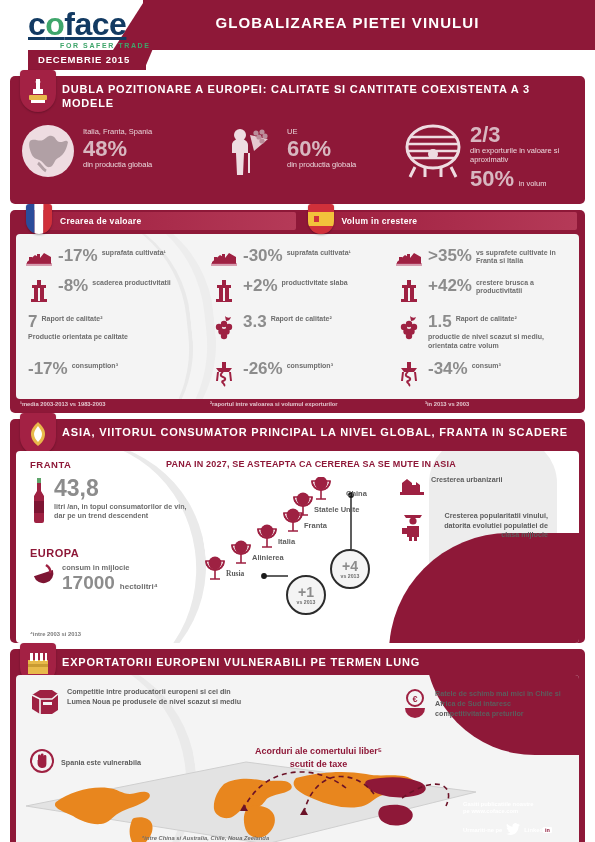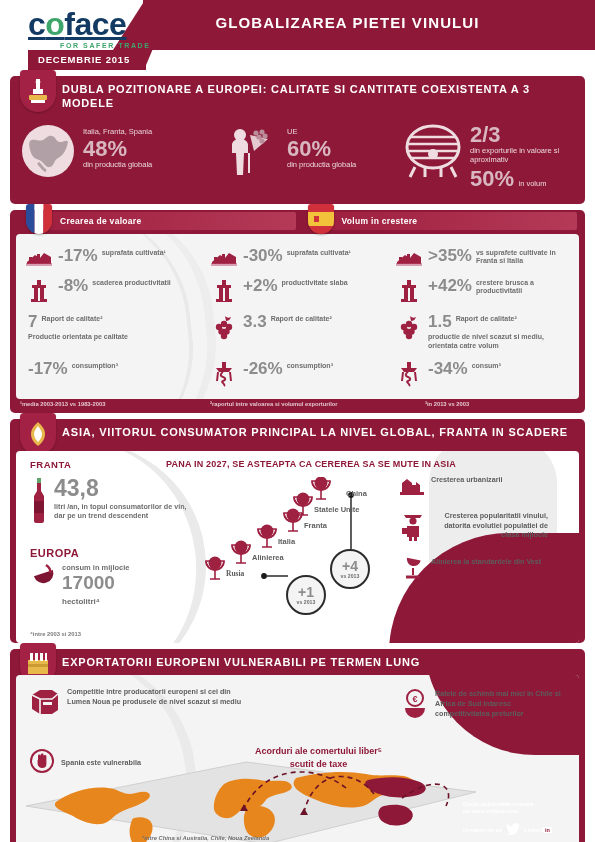--- a/index.html
+++ b/index.html
@@ -532,21 +532,21 @@
       <div class="eu-label">EUROPA</div>
       <div class="eu-stat">
         <div style="flex:0 0 auto;">
           <svg width="26" height="30" viewBox="0 0 26 30">
             <path d="M4 10a10 10 0 0 0 20 0z" fill="#7D1533" transform="rotate(-18 14 12)"></path>
             <path d="M16 2c3 2 5 5 4 8" stroke="#9E2142" stroke-width="2.5" fill="none"></path>
           </svg>
         </div>
         <div>
           <div class="eu-txt">consum in mijlocie</div>
-          <div style="display:flex;align-items:baseline;gap:5px;margin-top:1px;flex-direction:column;">
+          <div style="display:flex;align-items:baseline;gap:5px;margin-top:1px;">
             <span class="eu-num">17000</span>
             <span class="eu-unit">hectolitri⁴</span>
           </div>
         </div>
       </div>
 
       <div class="s3-fn">⁴intre 2003 si 2013</div>
 
       <div class="glass-chart">
         <svg width="175" height="140" viewBox="0 0 175 140" style="position:absolute;left:0;top:0;">
@@ -623,30 +623,20 @@
                 <path d="M2 4h18l-2 3H4z" fill="#9E2142"></path>
                 <circle cx="11" cy="10" r="3.6" fill="#9E2142"></circle>
                 <path d="M5 15h12v11H5z" fill="#9E2142"></path>
                 <rect x="0" y="17" width="6" height="6" fill="#9E2142"></rect>
                 <rect x="7" y="26" width="3" height="4" fill="#9E2142"></rect>
                 <rect x="12" y="26" width="3" height="4" fill="#9E2142"></rect>
               </svg>
           </div>
           <div class="bt">Cresterea popularitatii vinului, datorita evolutiei populatiei de clasa mijlocie</div>
         </div>
-        <div class="bullet">
-          <div class="bi">
-            <svg width="24" height="24" viewBox="0 0 24 24">
-                <path d="M6 2a7 7 0 0 0 14 0z" fill="#9E2142" transform="rotate(12 13 6)"></path>
-                <path d="M13 11v7" stroke="#9E2142" stroke-width="2"></path>
-                <path d="M6 20h14" stroke="#9E2142" stroke-width="3"></path>
-              </svg>
-          </div>
-          <div class="bt">Alinierea la standardele din Vest</div>
-        </div>
       </div>
     </div>
   </div>
 
   <div class="section">
     <div class="sec-head" style="min-height:26px;">
       <div class="sec-badge">
         <svg width="24" height="26" viewBox="0 0 24 26">
           <rect x="2" y="9" width="20" height="14" fill="#E8B94A"></rect>
           <g fill="#fff">

